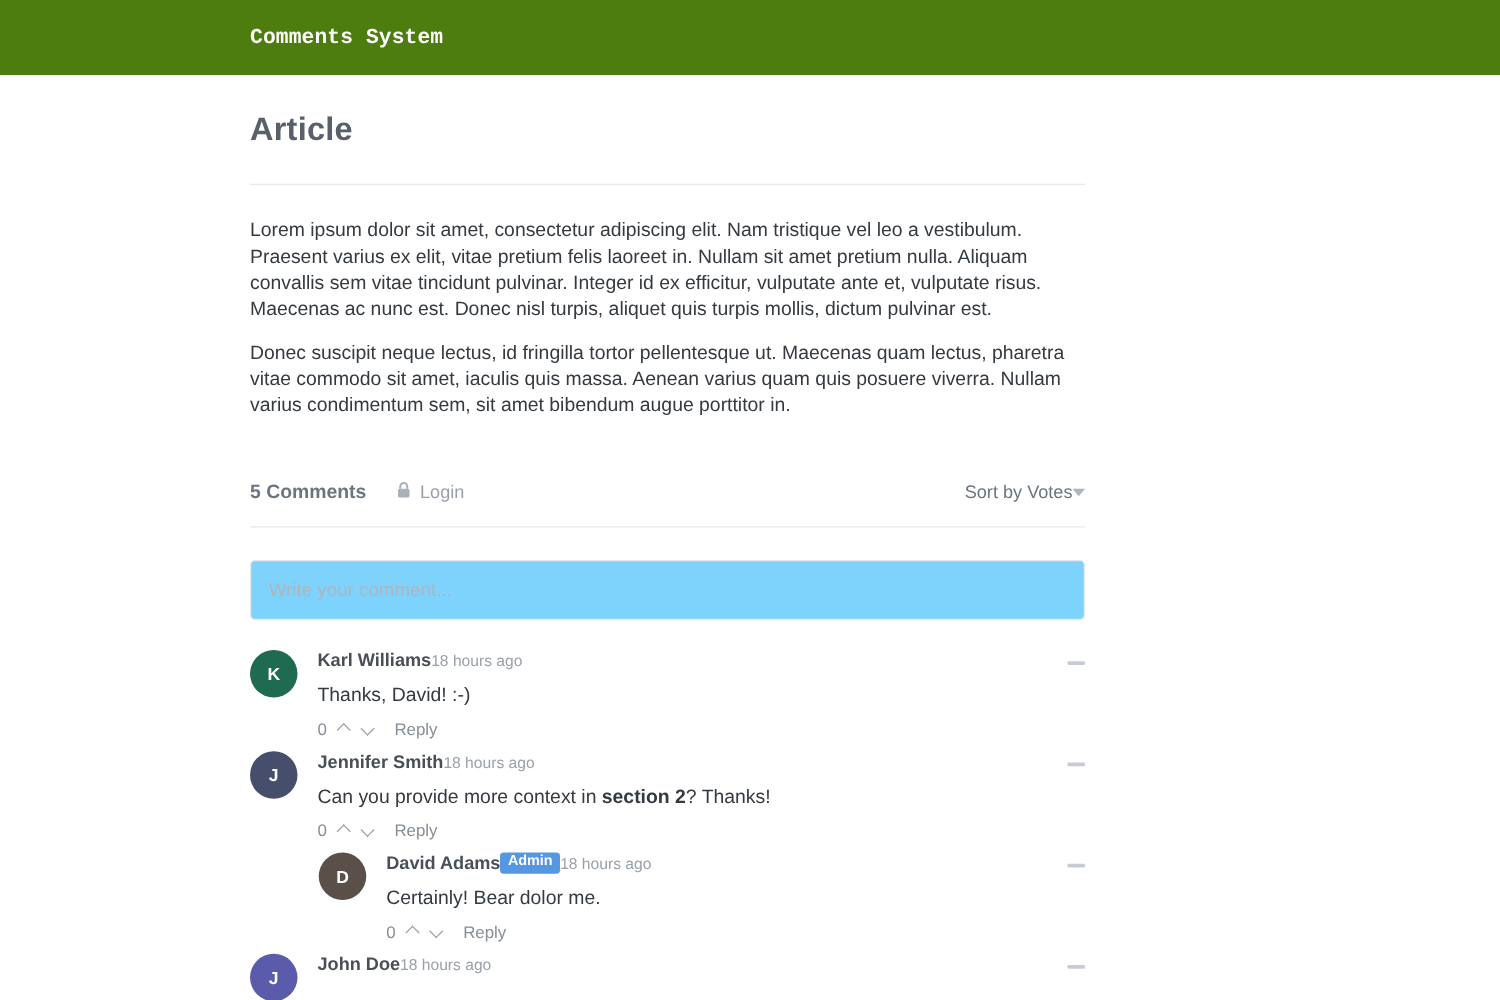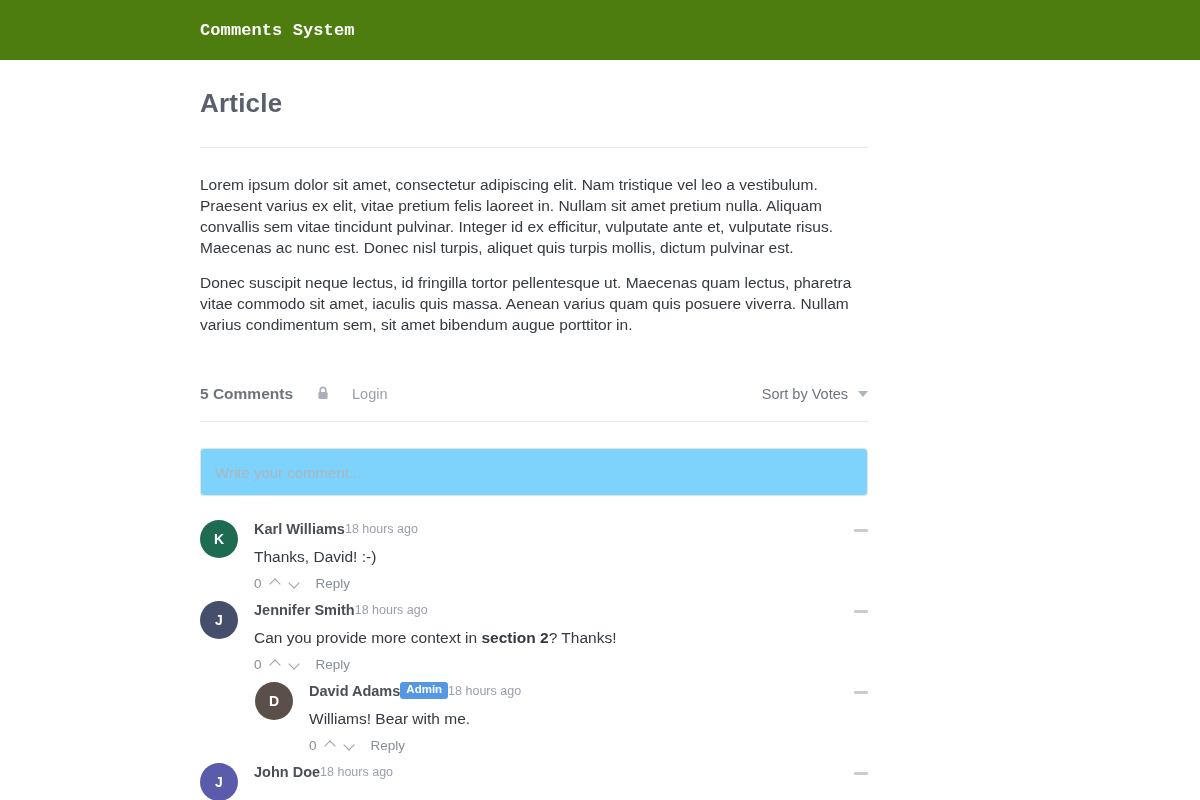--- a/index.html
+++ b/index.html
@@ -61,32 +61,32 @@
     border-bottom: 1px solid #e6e8eb;
   }
   .comment-count {
     font-size: 15.5px;
     font-weight: bold;
     color: #6c757d;
   }
   .login-link {
     display: flex;
     align-items: center;
-    gap: 23px;
+    gap: 7px;
     margin-left: 24px;
     color: #9aa0aa;
     font-size: 14.5px;
     cursor: pointer;
   }
   .lock-icon { display: block; }
   .spacer { flex: 1; }
   .sort-control {
     display: flex;
     align-items: center;
-    gap: 10px;
+    gap: 0;
     color: #6c757d;
     font-size: 14.5px;
     cursor: pointer;
   }
   .caret {
     width: 0; height: 0;
     border-left: 5px solid transparent;
     border-right: 5px solid transparent;
     border-top: 6px solid #adb5bd;
   }
@@ -292,21 +292,21 @@
 
     <div class="comment nested">
       <div class="avatar" style="background: rgb(91, 79, 73);">D</div>
       <div class="cbody">
         <div class="chead">
           <span class="cauthor">David Adams</span>
           <span class="badge">Admin</span>
           <span class="ctime">18 hours ago</span>
         </div>
         <div class="ctext">
-          <span>Williams! Bear with me.</span>
+          <span>Certainly! Bear dolor me.</span>
         </div>
         <div class="cactions">
           <span class="votes">0</span>
           <span class="arrow-up"></span>
           <span class="arrow-down"></span>
           <span class="reply-link">Reply</span>
         </div>
       </div>
       <span class="collapse-icon"></span>
     </div>

